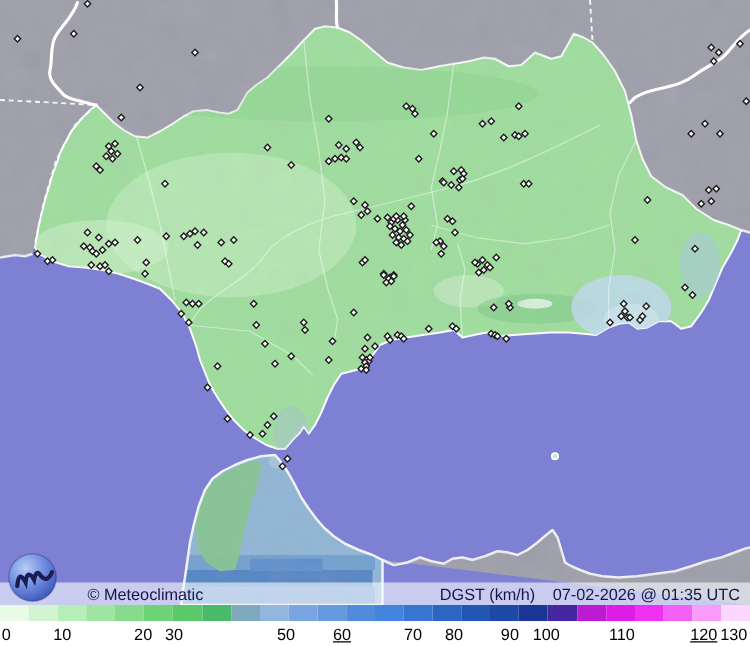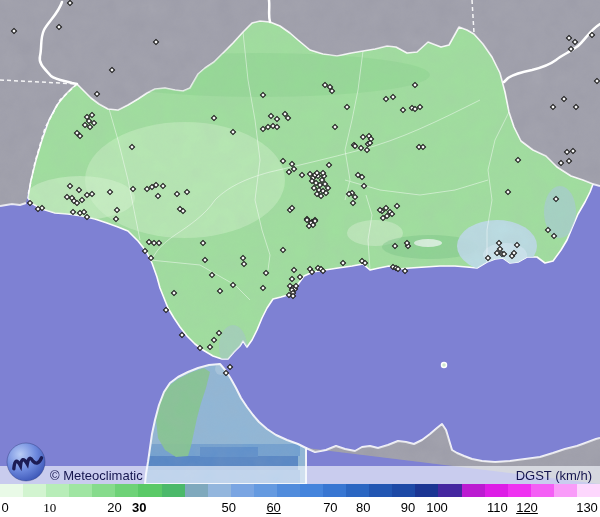--- a/index.html
+++ b/index.html
@@ -1,20 +1,20 @@
 <!DOCTYPE html>
 <html><head>
 <meta charset="utf-8">
 <style>
   html,body{margin:0;padding:0;background:#fff;}
   #app{position:relative;width:600px;height:517px;overflow:hidden;font-family:"Liberation Sans",sans-serif;background:#fff;}
   #mapwrap{position:absolute;left:0;top:0;width:600px;height:484px;}
   #attribution-bar{position:absolute;left:0;top:466px;width:600px;height:18px;box-sizing:border-box;
      background:rgba(247,250,255,0.62);display:flex;align-items:center;justify-content:space-between;
-     padding:0 8px 0 50px;font-size:13px;color:#15154e;}
+     padding:0 8px 0 70px;font-size:13px;color:#15154e;}
   #attribution-bar .right{display:flex;gap:14px;white-space:nowrap;}
   #logo{position:absolute;left:4px;top:441px;width:44px;height:44px;}
   #scale-strip{position:absolute;left:0;top:484px;width:600px;height:13px;display:flex;}
   #scale-strip div{flex:1;height:13px;}
   #scale-labels{position:absolute;left:0;top:497px;width:600px;height:20px;background:#fff;font-size:13px;color:#000;}
   #scale-labels span{position:absolute;top:3px;transform:translateX(-50%);}
 </style>
 </head>
 <body>
 
@@ -312,20 +312,21 @@
           <rect x="-1.8" y="-1.8" width="3.6" height="3.6" transform="translate(548,230) rotate(45)" fill="#fafafa" stroke="#1b1b1b" stroke-width="1.1"></rect>
           <rect x="-1.8" y="-1.8" width="3.6" height="3.6" transform="translate(554,236) rotate(45)" fill="#fafafa" stroke="#1b1b1b" stroke-width="1.1"></rect>
         </g>
     </svg>
   </div>
 
   <div id="attribution-bar">
     <span>© Meteoclimatic</span>
     <span class="right">
       <span>DGST (km/h)</span>
+      <span>07-02-2026 @ 01:35 UTC</span>
     </span>
   </div>
 
   <svg id="logo" viewBox="0 0 44 44">
     <defs>
       <radialGradient id="lg" cx="35%" cy="30%" r="75%">
         <stop offset="0%" stop-color="#b8ccf6"></stop>
         <stop offset="55%" stop-color="#6e8ade"></stop>
         <stop offset="100%" stop-color="#3d57b8"></stop>
       </radialGradient>
@@ -357,28 +358,28 @@
       <div style="background: rgb(69, 39, 160);"></div>
       <div style="background: rgb(187, 27, 209);"></div>
       <div style="background: rgb(221, 29, 230);"></div>
       <div style="background: rgb(239, 50, 241);"></div>
       <div style="background: rgb(244, 95, 245);"></div>
       <div style="background: rgb(249, 156, 249);"></div>
       <div style="background: rgb(253, 215, 253);"></div>
     </div>
   <div id="scale-labels">
       <span style="left: 5px;">0</span>
-      <span style="left: 49.77px; font-family: Liberation Serif, serif;">10</span>
+      <span style="left: 49.77px;">10</span>
       <span style="left: 94.54px; margin-left: 20px;">20</span>
-      <span style="left: 139.31px; font-weight: bold;">30</span>
+      <span style="left: 139.31px;">30</span>
       <span style="left: 184.08px; margin-top: 48px;">40</span>
       <span style="left: 228.85px;">50</span>
       <span style="left: 273.62px; text-decoration: underline;">60</span>
       <span style="left: 318.39px; margin-left: 12px;">70</span>
       <span style="left: 363.16px;">80</span>
       <span style="left: 407.93px;">90</span>
       <span style="left: 437px;">100</span>
       <span style="left: 497.47px;">110</span>
-      <span style="left: 527px; text-decoration: underline;">120</span>
+      <span style="left: 563px; text-decoration: underline;">120</span>
       <span style="left: 587.01px;">130</span>
     </div>
 
 </div>
 
 </body></html>

